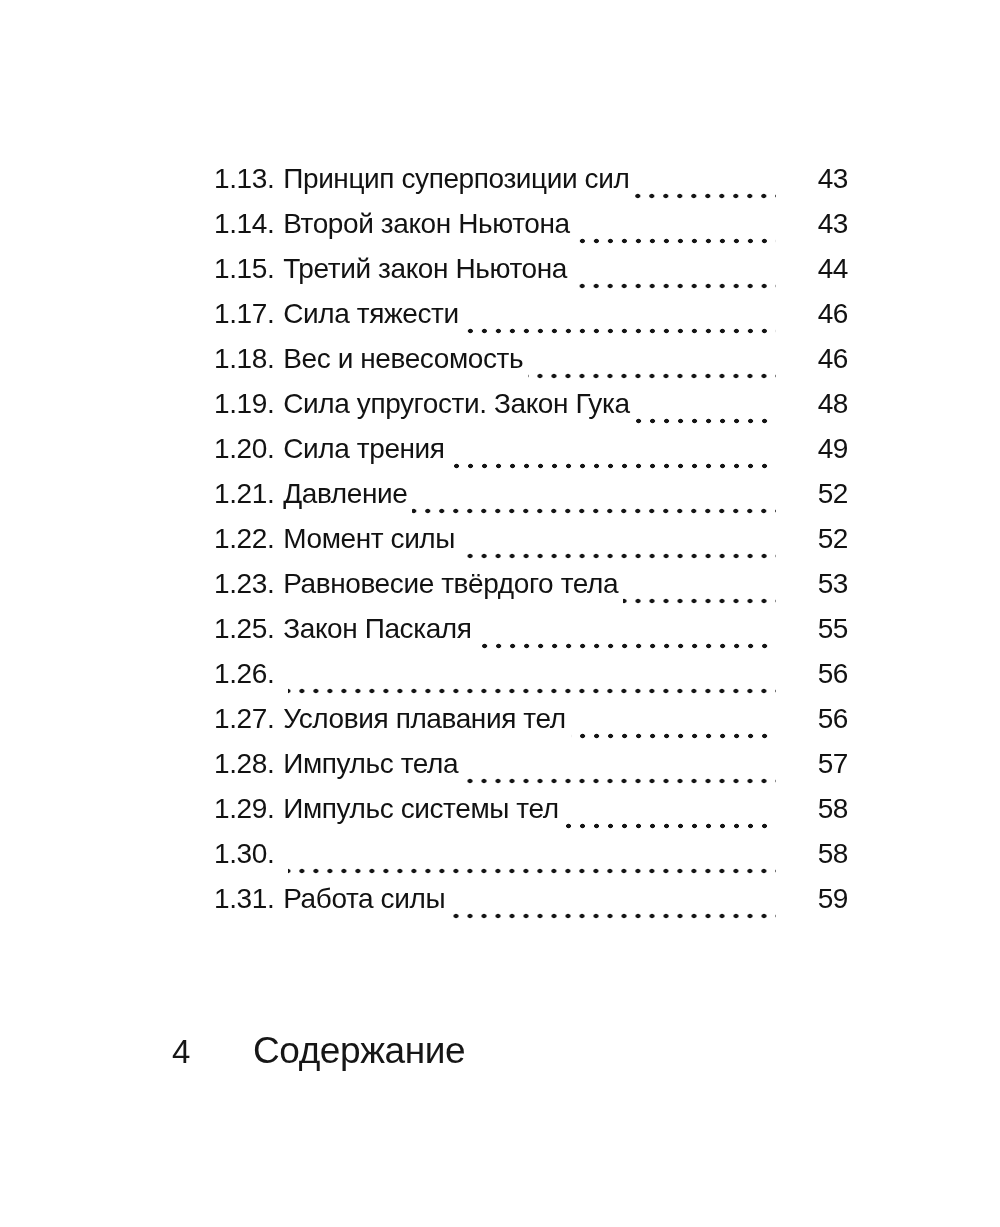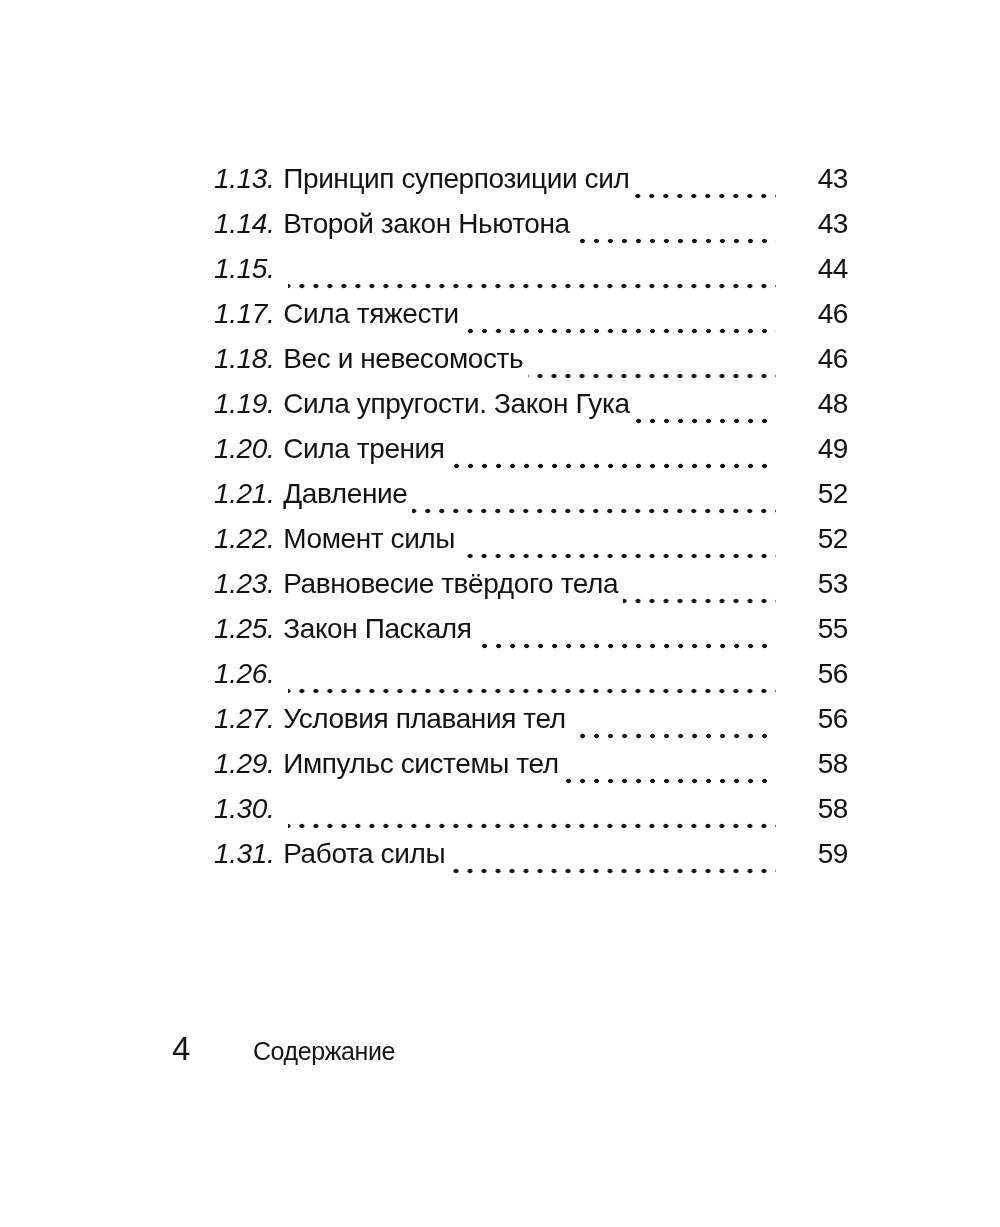--- a/index.html
+++ b/index.html
@@ -33,21 +33,20 @@
     align-items: baseline;
     height: 45px;
     font-size: 28px;
     letter-spacing: -0.4px;
     white-space: nowrap;
     color: #121212;
   }
 
   .toc-no {
     margin-right: 0.32em;
-    font-style: italic;
   }
 
   .toc-title {
     flex: 0 0 auto;
   }
 
   
   .leader {
     flex: 1 1 auto;
     height: 6px;
@@ -75,21 +74,21 @@
     color: #161616;
   }
 
   .footer-num {
     font-size: 33px;
     letter-spacing: -0.4px;
   }
 
   .footer-label {
     margin-left: 63px;
-    font-size: 25px;
+    font-size: 37px;
     letter-spacing: -0.4px;
   }
 </style>
 </head>
 <body>
 
 <div class="page">
 
   <div class="toc">
   <div class="toc-row">
@@ -101,20 +100,21 @@
 
   <div class="toc-row">
     <span class="toc-no">1.14.</span>
     <span class="toc-title">Второй закон Ньютона</span>
     <span class="leader"></span>
     <span class="toc-page">43</span>
   </div>
 
   <div class="toc-row">
     <span class="toc-no">1.15.</span>
+    <span class="toc-title">Третий закон Ньютона</span>
     <span class="leader"></span>
     <span class="toc-page">44</span>
   </div>
 
 
   <div class="toc-row">
     <span class="toc-no">1.17.</span>
     <span class="toc-title">Сила тяжести</span>
     <span class="leader"></span>
     <span class="toc-page">46</span>
@@ -176,20 +176,26 @@
     <span class="toc-page">56</span>
   </div>
 
   <div class="toc-row">
     <span class="toc-no">1.27.</span>
     <span class="toc-title">Условия плавания тел</span>
     <span class="leader"></span>
     <span class="toc-page">56</span>
   </div>
 
+  <div class="toc-row">
+    <span class="toc-no">1.28.</span>
+    <span class="toc-title">Импульс тела</span>
+    <span class="leader"></span>
+    <span class="toc-page">57</span>
+  </div>
 
   <div class="toc-row">
     <span class="toc-no">1.29.</span>
     <span class="toc-title">Импульс системы тел</span>
     <span class="leader"></span>
     <span class="toc-page">58</span>
   </div>
 
   <div class="toc-row">
     <span class="toc-no">1.30.</span>

